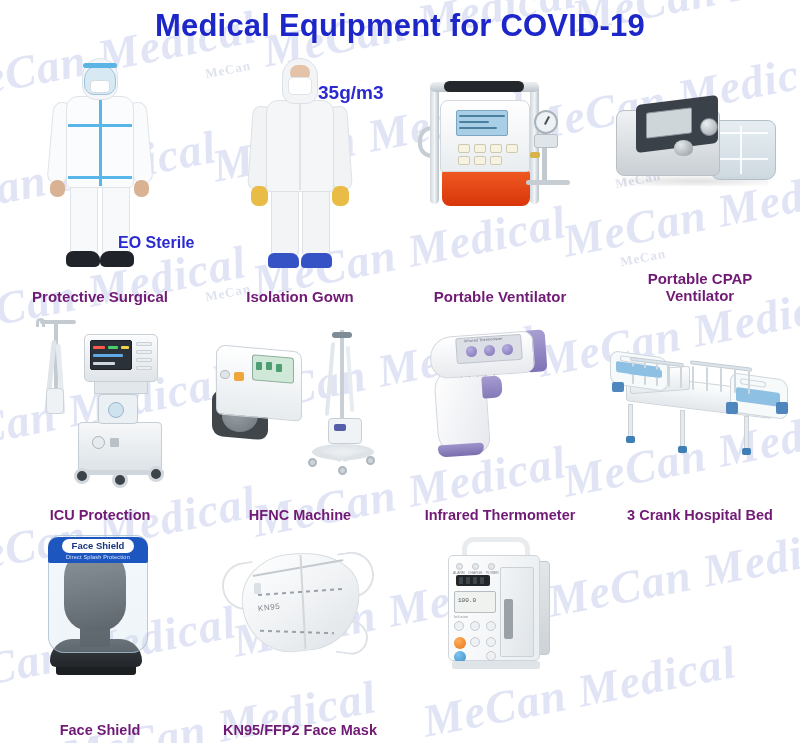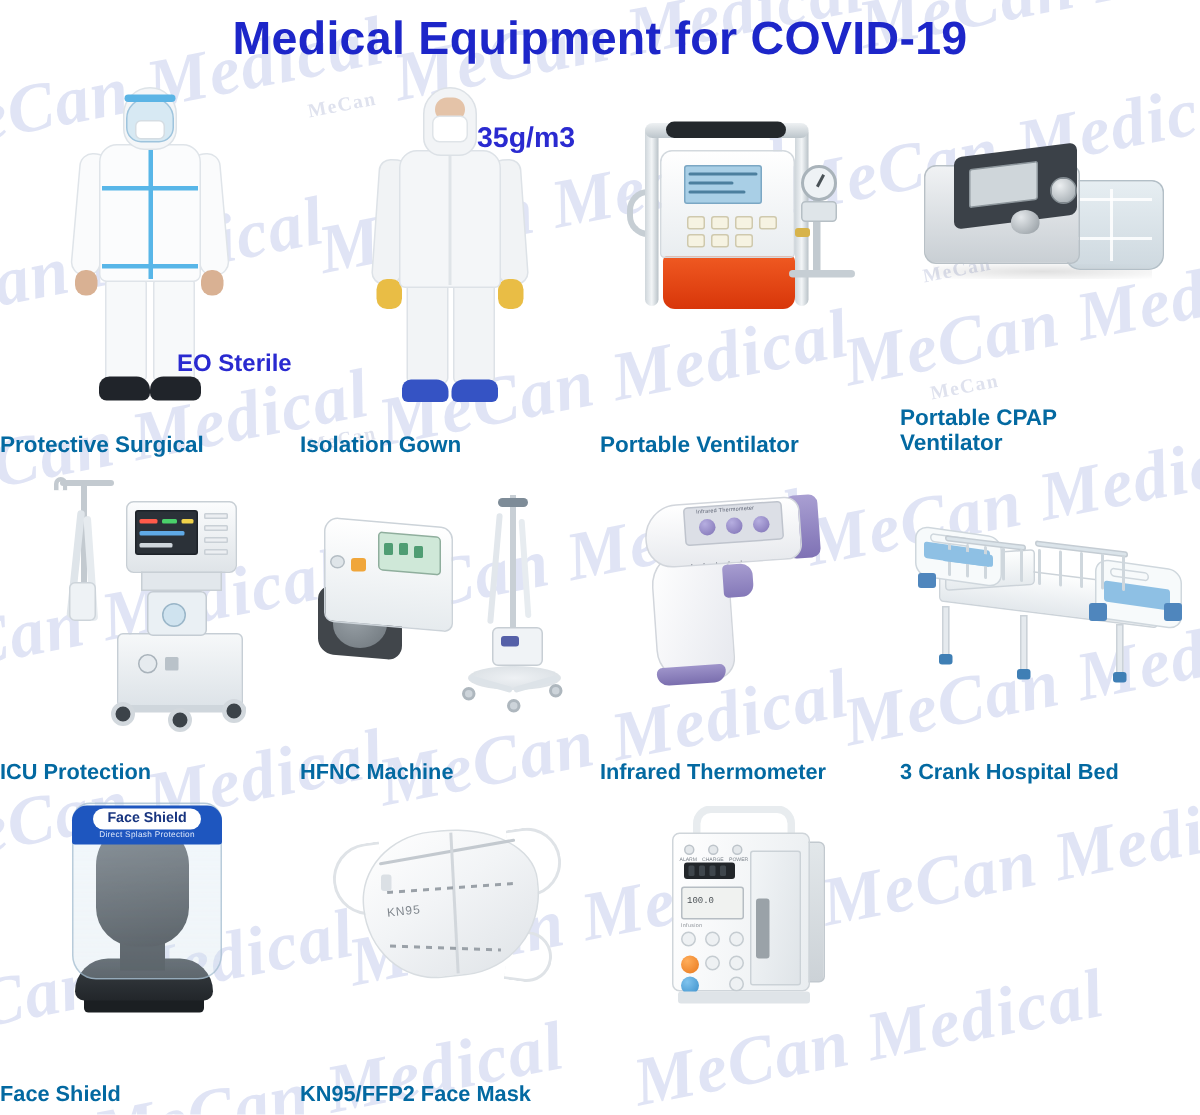--- a/index.html
+++ b/index.html
@@ -43,21 +43,21 @@
     grid-template-rows:260px 215px 215px;
     z-index:10;
   }
   .cell{ position:relative; }
   .figure{
     position:absolute; left:0; right:0; top:0;
     bottom:34px;
   }
   .caption{
     position:absolute; left:0; right:0; bottom:4px;
-    color:#0369a1;
+    text-align:center; color:#701a75;
     font-size:14.5px; font-weight:bold; line-height:15px;
     z-index:15;
   }
   .cell.r1 .caption{ bottom:8px; font-size:15px; }
   .overlay-txt{
     position:absolute; color:#2a2ad0; font-weight:bold;
     font-size:16px; z-index:16; white-space:nowrap;
   }
 
   

